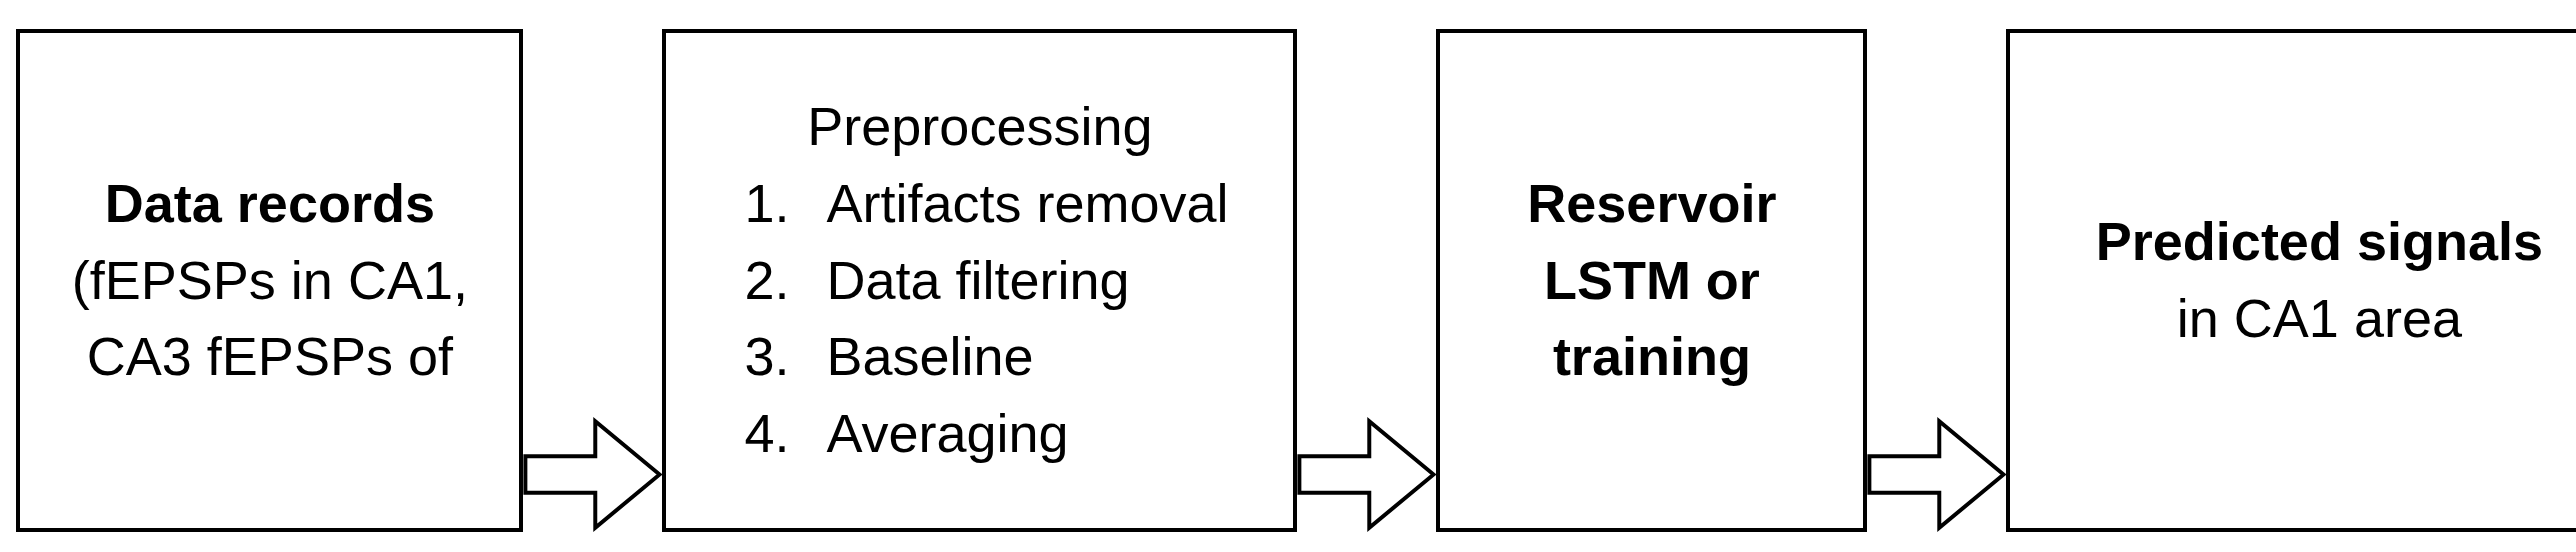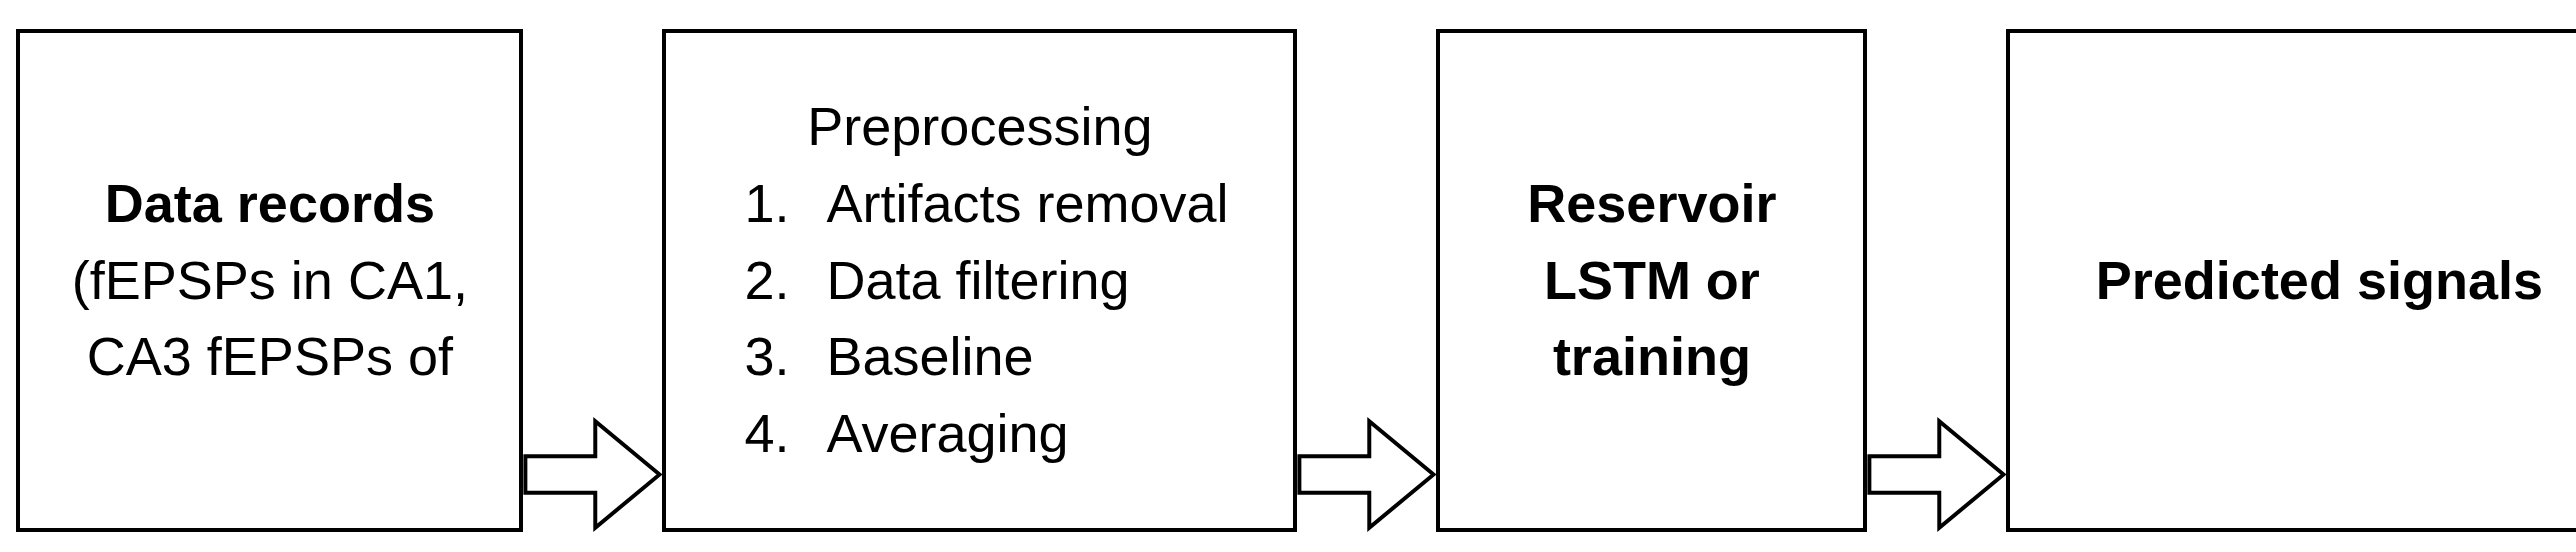--- a/index.html
+++ b/index.html
@@ -116,16 +116,17 @@
   </div>
 
   <div class="arrow-wrap">
     <svg width="139" height="115" viewBox="0 0 175 140" xmlns="http://www.w3.org/2000/svg">
       <polygon points="3,47 91,47 91,3 172,70 91,137 91,93 3,93" fill="#ffffff" stroke="#000000" stroke-width="5" stroke-linejoin="miter"></polygon>
     </svg>
   </div>
 
   <div class="box box4 centered">
     <div class="bold">Predicted signals</div>
+    <div>in CA1 area</div>
   </div>
 
 </div>
 
 
 </body></html>

